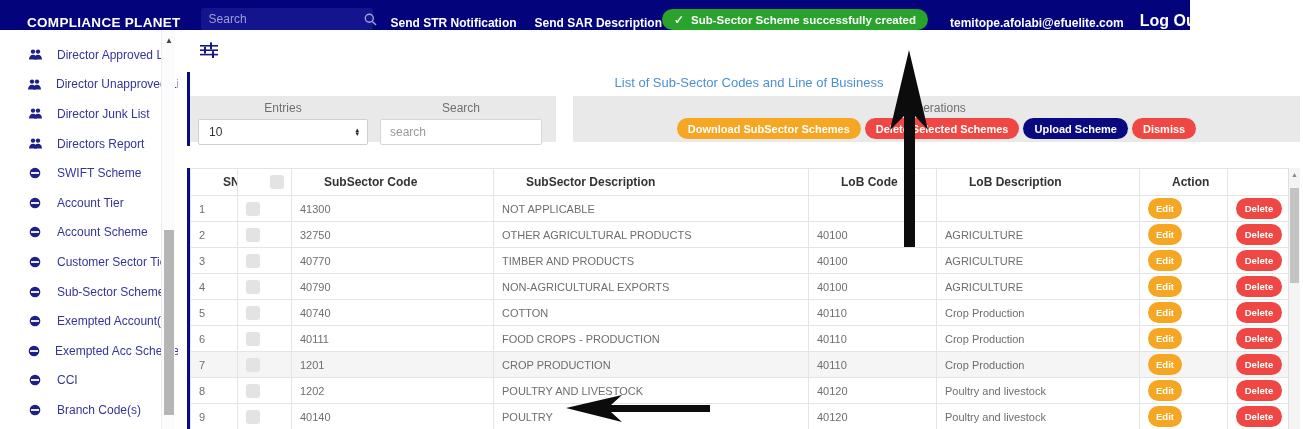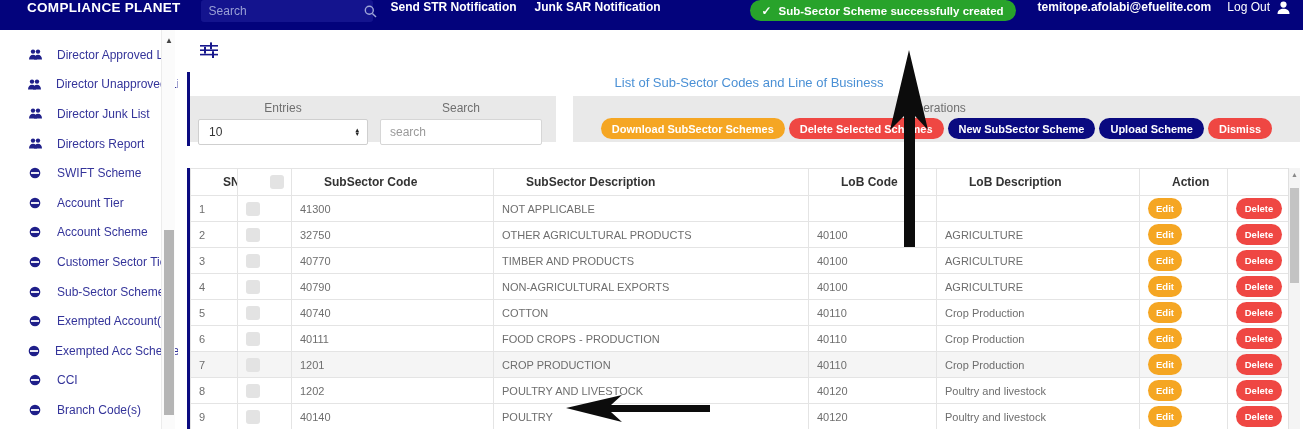--- a/index.html
+++ b/index.html
@@ -1,36 +1,36 @@
 <!DOCTYPE html>
 <html><head>
 <meta charset="utf-8">
 <style>
   * { margin:0; padding:0; box-sizing:border-box; }
   html,body { width:1303px; height:429px; overflow:hidden; background:#fff;
     font-family:"Liberation Sans", sans-serif; }
 
   
-  .topbar { position:absolute; left:0; top:0; width:1303px; height:30px;
-    background:#03037c; display:flex; align-items:flex-start; z-index:5; }
+  .topbar { position:absolute; left:0; top:0; width:1190px; height:30px;
+    background:#03037c; display:flex; align-items:flex-end; z-index:5; }
   .brand { color:#fff; font-size:13.5px; font-weight:bold; letter-spacing:.3px;
     margin-left:27px; white-space:nowrap; }
   .hsearch { margin-left:20px; width:172px; height:22px; background:#14148e;
     border-radius:3px; display:flex; align-items:center; padding:0 8px; }
   .hsearch input { flex:1; background:transparent; border:none; outline:none;
     color:#cdd1f0; font-size:12px; font-family:"Liberation Sans",sans-serif; }
   .hsearch input::placeholder { color:#9aa0d6; }
   .hnav { color:#fff; font-size:12px; font-weight:600; margin-left:18px;
     white-space:nowrap; cursor:pointer; }
   .toast { margin-left:auto; height:21px; border-radius:11px; background:#28a32b;
     color:#fff; font-size:11.5px; font-weight:bold; display:flex; align-items:center;
     padding:0 12px; white-space:nowrap; }
   .toast .chk { font-size:12px; margin-right:7px; font-weight:bold; }
   .uemail { color:#fff; font-size:12px; font-weight:600; margin-left:22px; white-space:nowrap; }
-  .logout { color:#fff; font-size:12px; font-weight:400; margin-left:16px;
+  .logout { color:#fff; font-size:16px; font-weight:700; margin-left:16px;
     margin-right:6px; white-space:nowrap; cursor:pointer; }
   .personicon { margin-right:12px; display:flex; align-items:center; }
 
   
   .sidebar { position:absolute; left:0; top:30px; width:178px; height:399px;
     background:#fff; padding-top:10px; }
   .side-item { height:29.6px; display:flex; align-items:center; padding-left:28px;
     cursor:pointer; }
   .side-item .sicon { width:14px; display:flex; justify-content:center; margin-right:15px; }
   .side-item .slabel { font-size:12px; color:#34349a; white-space:nowrap; }
@@ -108,21 +108,21 @@
     <input type="text" placeholder="Search" style="">
     <span style="display:flex">
       <svg width="13" height="13" viewBox="0 0 13 13">
         <circle cx="5.3" cy="5.3" r="4" fill="none" stroke="#9fa6d8" stroke-width="1.4"></circle>
         <line x1="8.4" y1="8.4" x2="12" y2="12" stroke="#9fa6d8" stroke-width="1.4"></line>
       </svg>
     </span>
   </div>
 
   <div class="hnav">Send STR Notification</div>
-  <div class="hnav">Junk SAR Notification</div>
+  <div class="hnav">Send SAR Description</div>
 
   <div class="toast">
     <span class="chk">✓</span>
     <span>Sub-Sector Scheme successfully created</span>
   </div>
 
   <div class="uemail">temitope.afolabi@efuelite.com</div>
   <div class="logout">Log Out</div>
   <span class="personicon">
     <svg width="15" height="15" viewBox="0 0 15 15">
@@ -302,21 +302,20 @@
         </div>
         <div class="plabel" style="left:190px; width:162px;">Search</div>
         <input class="search-input" type="text" placeholder="search" style="">
       </div>
 
       <div class="panel-ops">
         <div class="ops-label">Operations</div>
         <div class="ops-btns" id="ops-btns">
             <button class="ops-btn" style="background: rgb(245, 166, 35);">Download SubSector Schemes</button>
             <button class="ops-btn" style="background: rgb(239, 71, 67);">Delete Selected Schemes</button>
-            <button class="ops-btn" style="background: rgb(10, 10, 128);">New SubSector Scheme</button>
             <button class="ops-btn" style="background: rgb(10, 10, 128);">Upload Scheme</button>
             <button class="ops-btn" style="background: rgb(239, 71, 67);">Dismiss</button>
           </div>
       </div>
 
     </div>
   </div>
 
   <div class="tblock">
     <table>

